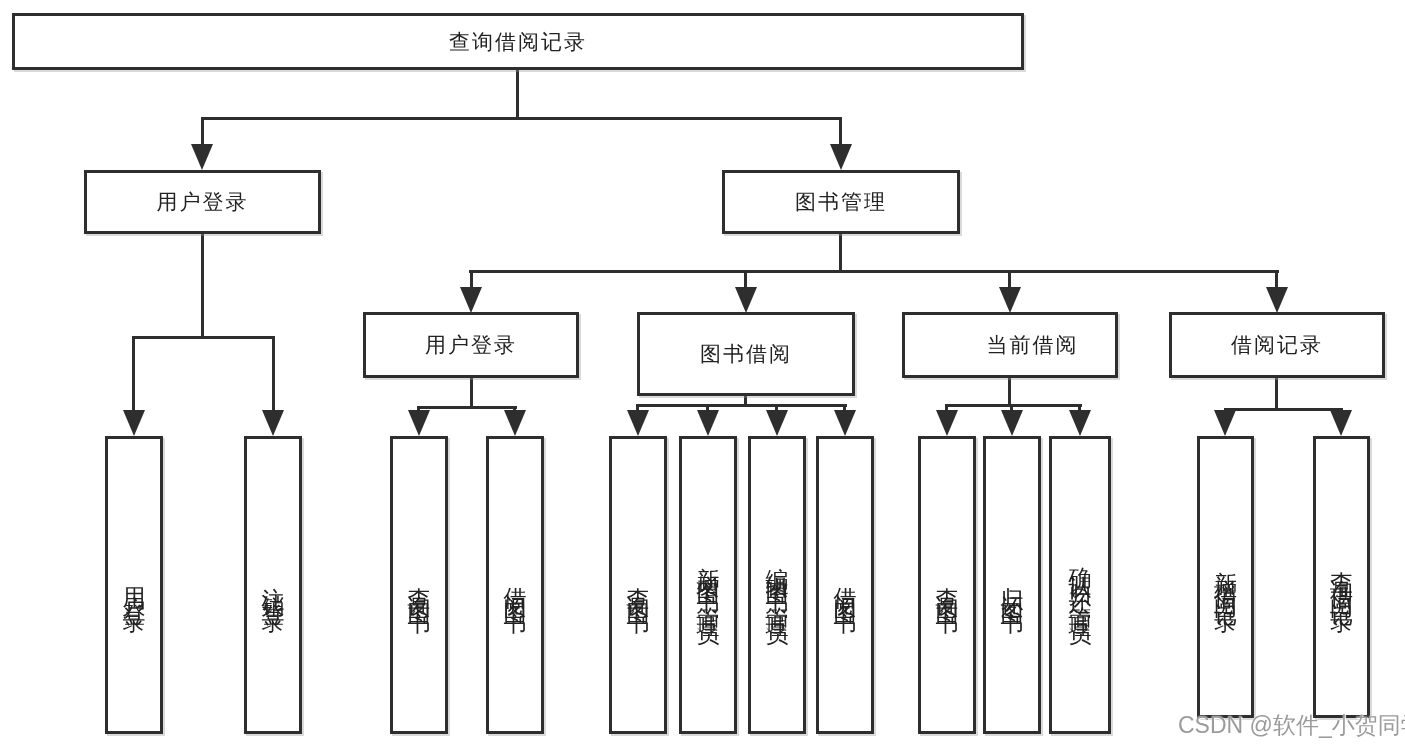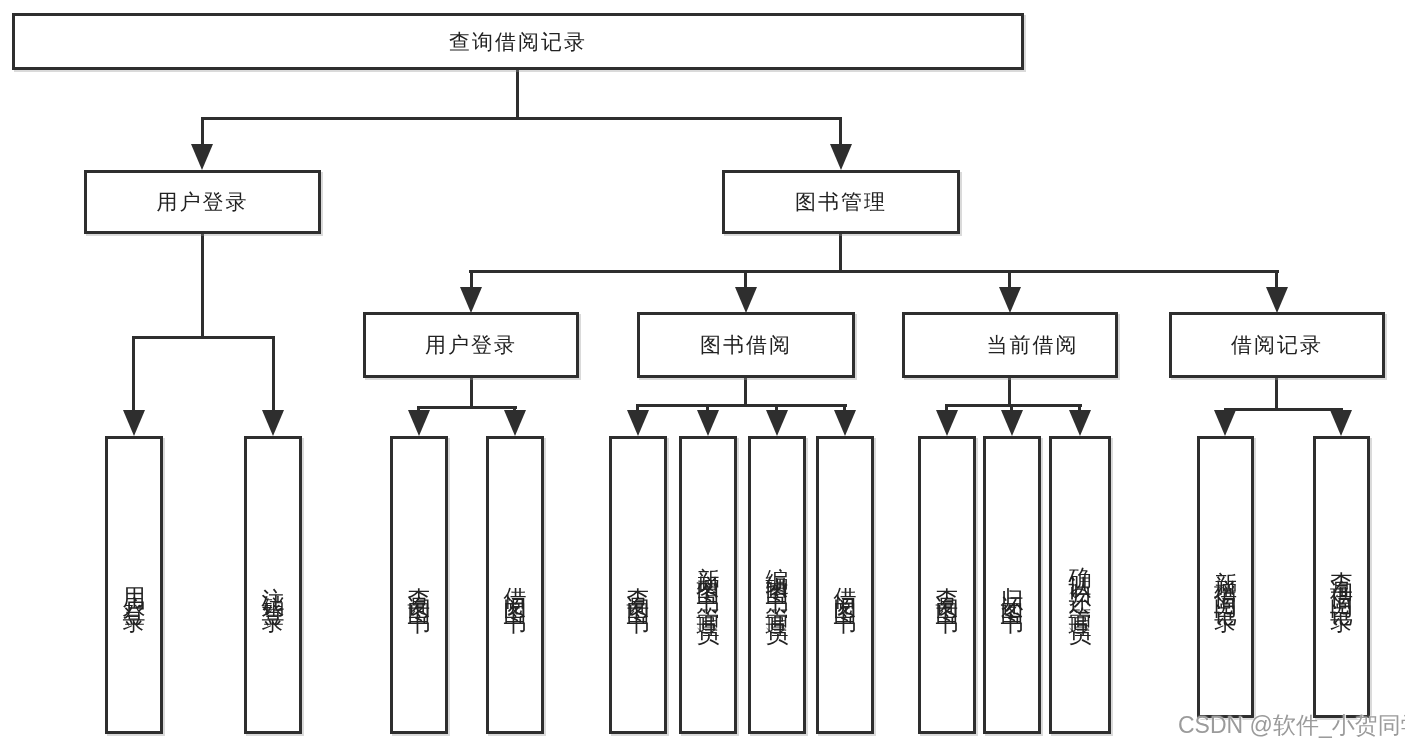--- a/index.html
+++ b/index.html
@@ -64,21 +64,21 @@
   <div class="vline" style="left:470px;  top:270px; height:19px;"></div>
   <div class="vline" style="left:744px;  top:270px; height:19px;"></div>
   <div class="vline" style="left:1008px; top:270px; height:19px;"></div>
   <div class="vline" style="left:1275px; top:270px; height:19px;"></div>
   <div class="arrow" style="left:460px;  top:287px;"></div>
   <div class="arrow" style="left:735px;  top:287px;"></div>
   <div class="arrow" style="left:999px;  top:287px;"></div>
   <div class="arrow" style="left:1266px; top:287px;"></div>
 
   <div class="node" style="left:363px;  top:312px; width:216px; height:66px;">用户登录</div>
-  <div class="node" style="left:637px;  top:312px; width:218px; height:66px;">图书借阅</div>
+  <div class="node" style="left:637px;  top:312px; width:218px; height:84px;">图书借阅</div>
   <div class="node" style="left:902px;  top:312px; width:216px; height:66px;padding-left:45px;">当前借阅</div>
   <div class="node" style="left:1169px; top:312px; width:216px; height:66px;">借阅记录</div>
 
   <div class="vline" style="left:470px; top:378px; height:30px;"></div>
   <div class="hline" style="left:417px; top:406px; width:100px;"></div>
   <div class="vline" style="left:417px; top:406px; height:6px;"></div>
   <div class="vline" style="left:513px; top:406px; height:6px;"></div>
   <div class="arrow" style="left:408px; top:410px;"></div>
   <div class="arrow" style="left:504px; top:410px;"></div>
   <div class="node vnode" style="left:390px; top:436px; width:58px; height:298px;">查询图书</div>

